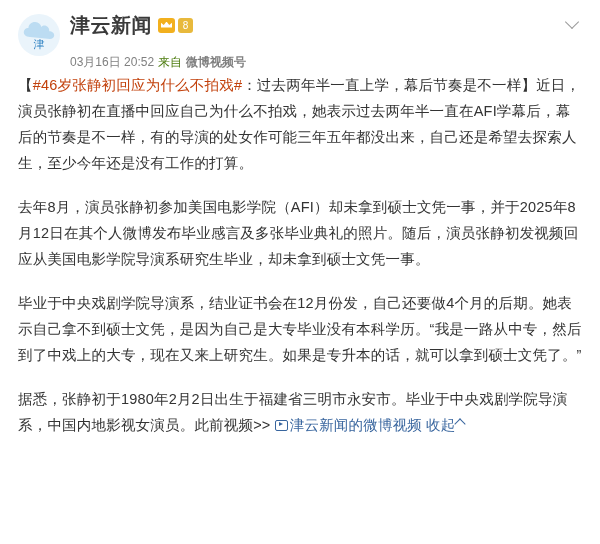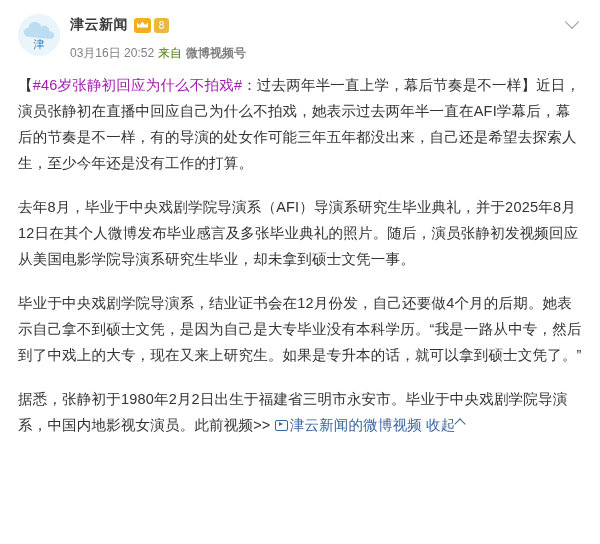--- a/index.html
+++ b/index.html
@@ -60,21 +60,21 @@
     flex: 1 1 auto;
     min-width: 0;
     padding-top: 1px;
   }
   .name-row {
     display: flex;
     align-items: center;
     height: 20px;
   }
   .account-name {
-    font-size: 14px;
+    font-size: 20px;
     color: #3a3a3a;
     font-weight: bold;
     letter-spacing: .5px;
   }
   .badge-crown {
     margin-left: 6px;
     width: 17px;
     height: 15px;
     background: #f2b01e;
     border-radius: 3px;
@@ -94,21 +94,21 @@
     width: 15px;
     height: 15px;
     background: #e8b93c;
     border-radius: 3px;
     color: #fff;
     font-size: 10px;
     line-height: 15px;
     text-align: center;
   }
   .meta-row {
-    margin-top: 10px;
+    margin-top: 19px;
     font-size: 12px;
     color: #808080;
     display: flex;
     align-items: flex-start;
     white-space: nowrap;
   }
   .meta-row .src {
     margin-left: 4px;
     color: #4d7c0f;
   }
@@ -140,21 +140,21 @@
     color: #333333;
     letter-spacing: .2px;
   }
   .post-body p {
     margin: 0 0 18px 0;
   }
   .post-body p:last-child {
     margin-bottom: 0;
   }
   .topic {
-    color: #a21caf;
+    color: #c2410c;
   }
   .link {
     color: #38659e;
   }
   .first-para {
     text-indent: 0;
   }
   .video-link-icon {
     display: inline-block;
     width: 11px;
@@ -217,21 +217,21 @@
 
     <div class="chevron-down"></div>
   </div>
 
   <div class="post-body">
 
     <p class="first-para">
       <span>【</span><span class="topic">#46岁张静初回应为什么不拍戏#</span><span>：过去两年半一直上学，幕后节奏是不一样】近日，演员张静初在直播中回应自己为什么不拍戏，她表示过去两年半一直在AFI学幕后，幕后的节奏是不一样，有的导演的处女作可能三年五年都没出来，自己还是希望去探索人生，至少今年还是没有工作的打算。</span>
     </p>
 
-    <p>去年8月，毕业于中央戏剧学院导演系（AFI）导演系研究生毕业典礼，并于2025年8月12日在其个人微博发布毕业感言及多张毕业典礼的照片。随后，演员张静初发视频回应从美国电影学院导演系研究生毕业，却未拿到硕士文凭一事。</p>
+    <p>去年8月，演员张静初参加美国电影学院（AFI）却未拿到硕士文凭一事，并于2025年8月12日在其个人微博发布毕业感言及多张毕业典礼的照片。随后，演员张静初发视频回应从美国电影学院导演系研究生毕业，却未拿到硕士文凭一事。</p>
 
 
     <p>毕业于中央戏剧学院导演系，结业证书会在12月份发，自己还要做4个月的后期。她表示自己拿不到硕士文凭，是因为自己是大专毕业没有本科学历。“我是一路从中专，然后到了中戏上的大专，现在又来上研究生。如果是专升本的话，就可以拿到硕士文凭了。”</p>
 
     <p>
       <span>据悉，张静初于1980年2月2日出生于福建省三明市永安市。毕业于中央戏剧学院导演系，中国内地影视女演员。此前视频&gt;&gt; </span><span class="link"><span class="video-link-icon"></span><span>津云新闻的微博视频</span></span><span class="collapse"><span>收起</span><span class="caret-up"></span></span>
     </p>
 
   </div>
 </div>

